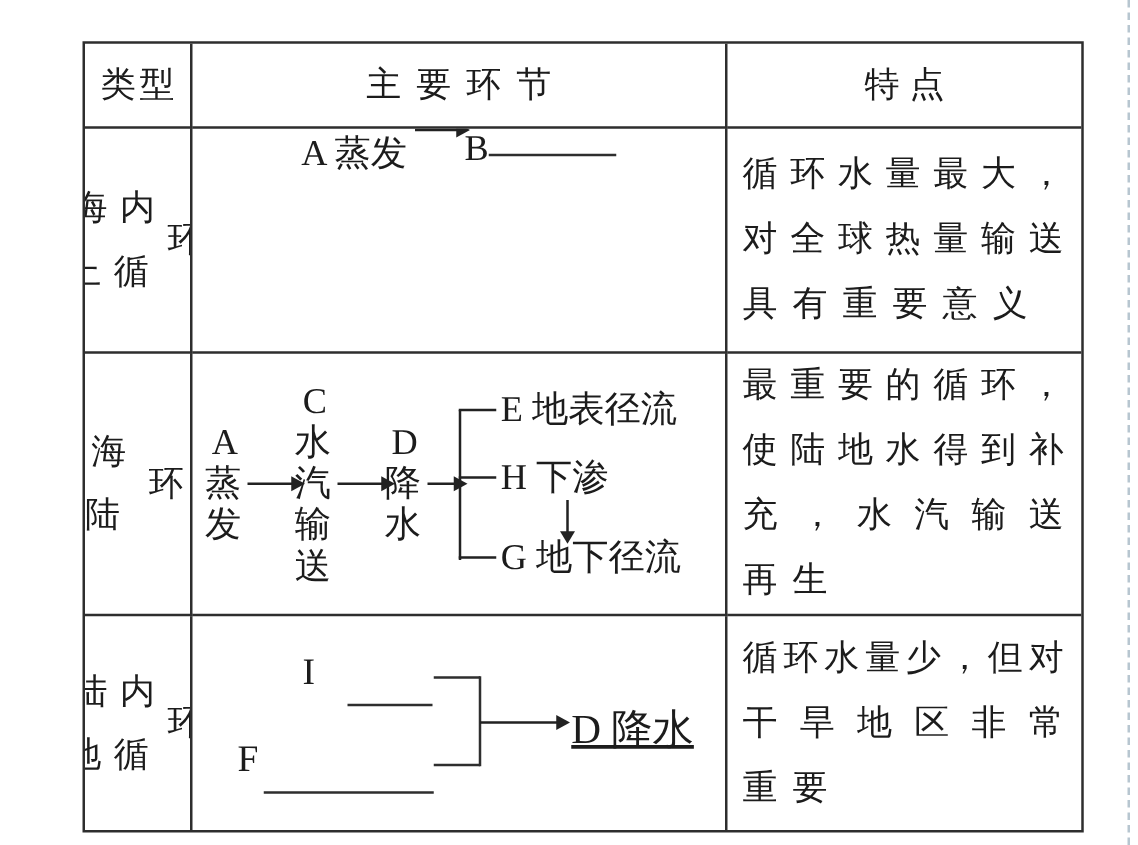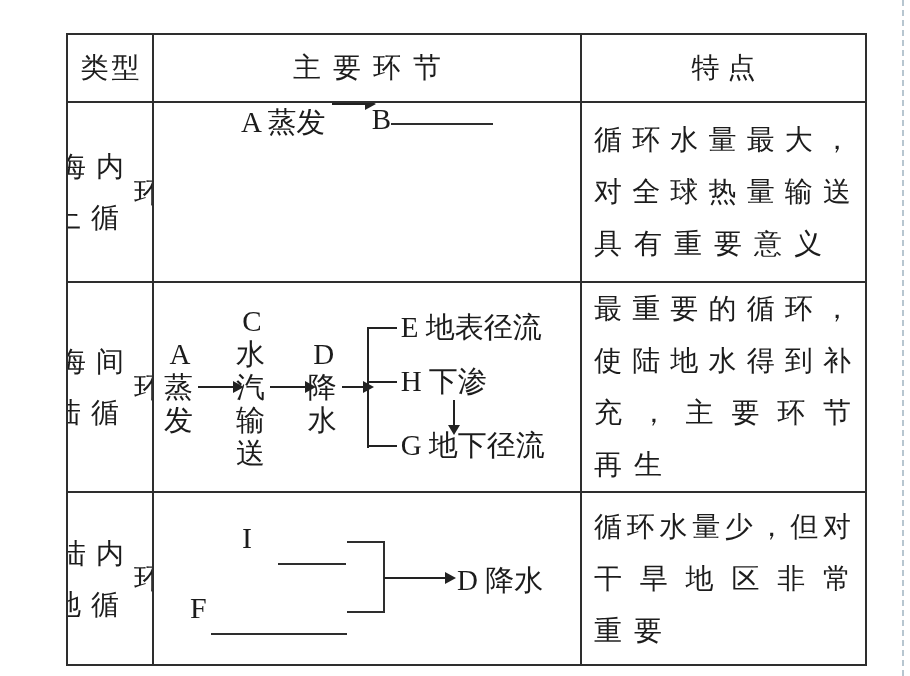--- a/index.html
+++ b/index.html
@@ -76,21 +76,21 @@
   }
   .down-arrow::after{
     content:"";position:absolute;left:-5px;bottom:-9px;
     border-top:10px solid #222;border-left:6px solid transparent;border-right:6px solid transparent;
   }
   
   .main-land{position:relative;font-size:30px;}
   .abs{position:absolute;}
   .line-h{position:absolute;height:0;border-top:2px solid var(--bc);}
   .line-v{position:absolute;width:0;border-left:2px solid var(--bc);}
-  .dlabel{font-size:29px;white-space:nowrap;}
+  .dlabel{font-size:33px;white-space:nowrap;text-decoration:underline;}
 </style>
 </head>
 <body>
 
 <div class="canvas">
 
   <div class="wtable">
 
     <div class="c hcell ls3">
       <span>类型</span>
@@ -114,21 +114,20 @@
       <span class="blank-line"></span>
     </div>
     <div class="c lastcol featcell">
       <div class="feat-line">循环水量最大，</div>
       <div class="feat-line">对全球热量输送</div>
       <div class="feat-line short">具有重要意义</div>
     </div>
 
     <div class="c typecell">
       <div>海陆</div>
-      <div>间循</div>
       <div>环</div>
     </div>
     <div class="c main-flow">
       <div class="vblock">
         <span>A</span>
         <span class="vchars">蒸发</span>
       </div>
       <div class="harrow aw36"></div>
       <div class="vblock">
         <span>C</span>
@@ -153,21 +152,21 @@
         <div class="down-arrow"></div>
         <div class="branch-row">
           <span class="stub"></span>
           <span class="branch-label">G 地下径流</span>
         </div>
       </div>
     </div>
     <div class="c lastcol featcell">
       <div class="feat-line">最重要的循环，</div>
       <div class="feat-line">使陆地水得到补</div>
-      <div class="feat-line">充，主要环节</div>
+      <div class="feat-line">充，水汽输送</div>
       <div class="feat-line short">再生</div>
     </div>
 
     <div class="c lastrow typecell">
       <div>陆地</div>
       <div>内循</div>
       <div>环</div>
     </div>
     <div class="c lastrow main-land">
       <span class="abs" style="left:88px;top:28px;">I</span>

